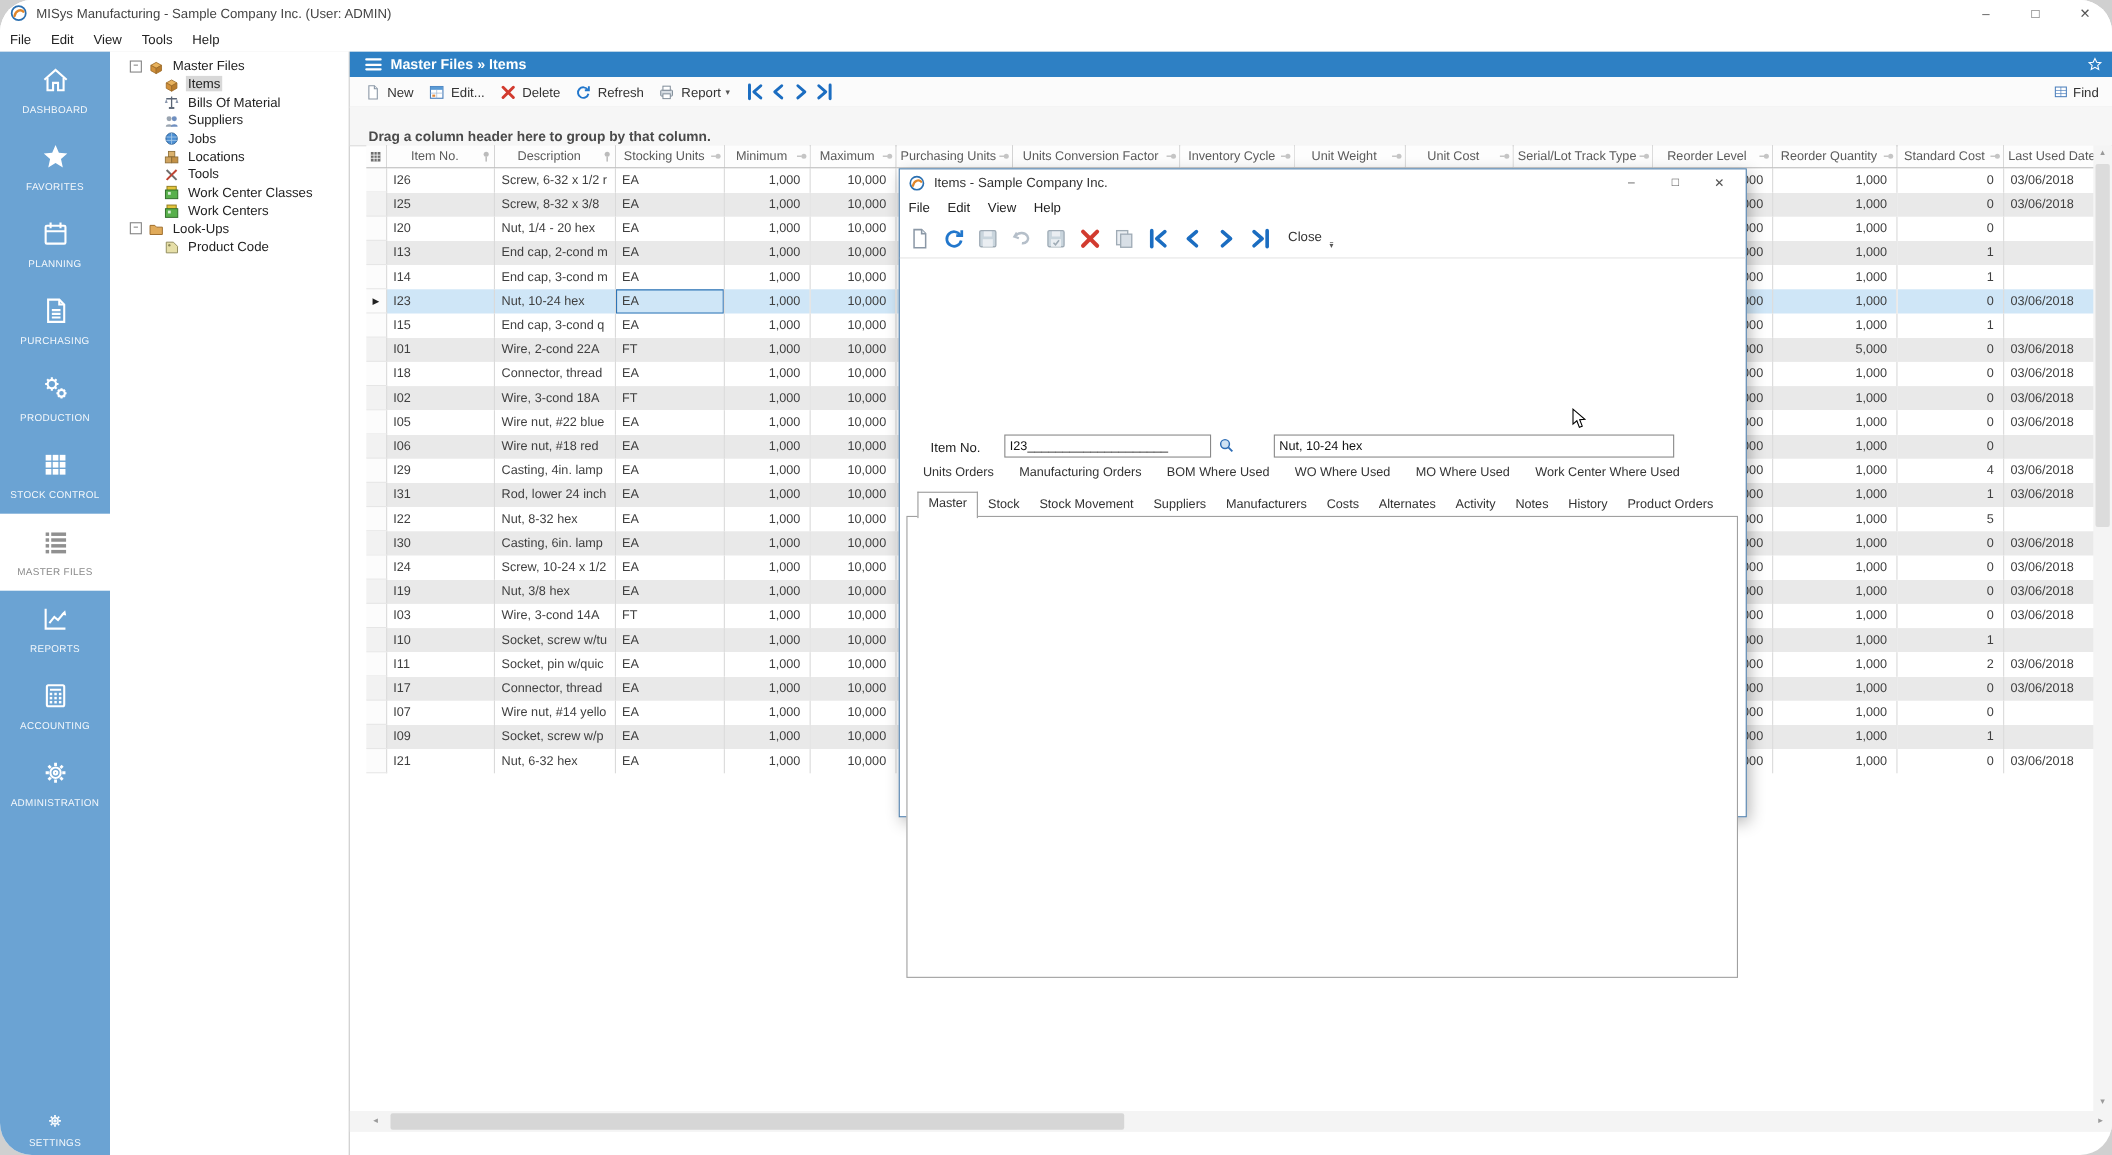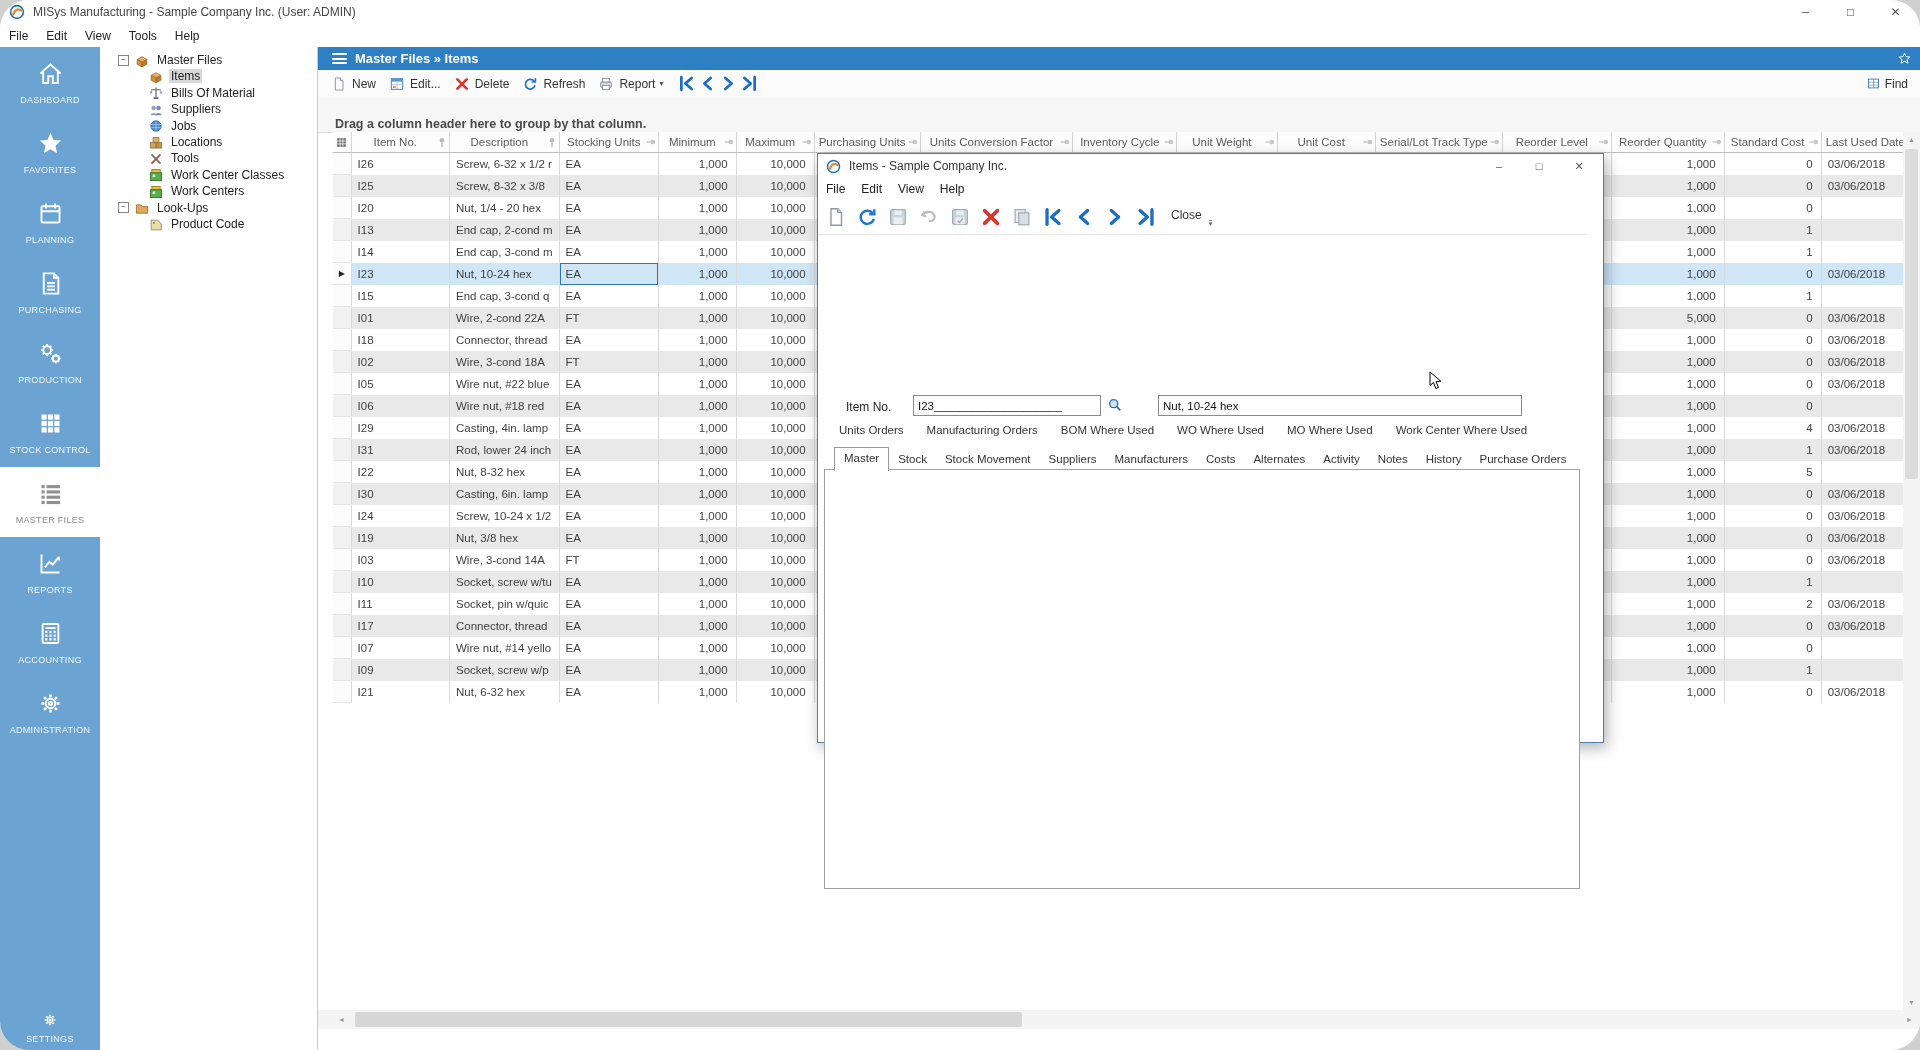--- a/index.html
+++ b/index.html
@@ -65,21 +65,21 @@
   #vscroll{position:absolute;left:1903px;top:132px;width:17px;height:878px;background:#f4f4f4;}
   #vscroll .arr{height:15px;display:flex;align-items:center;justify-content:center;font-size:7px;color:#9a9a9a;}
   #vscroll .thumb{position:absolute;left:2px;top:17px;width:13px;height:330px;background:#dcdcdc;border-radius:2px;}
   #vscroll .arr.b{position:absolute;bottom:0;width:100%;}
   #hscroll{position:absolute;left:318px;top:1010px;width:1602px;height:19px;background:#f4f4f4;}
   #hscroll .arr{position:absolute;top:0;width:17px;height:19px;display:flex;align-items:center;justify-content:center;font-size:7px;color:#9a9a9a;}
   #hscroll .thumb{position:absolute;left:37px;top:2px;width:667px;height:15px;background:#d6d6d6;border-radius:2px;}
   #statusbar{position:absolute;left:318px;top:1029px;width:1602px;height:21px;background:#f2f2f2;border-top:1px solid #d9d9d9;display:flex;align-items:center;}
   #statusbar span{font-size:11px;color:#444;margin-left:18px;}
   
-  #dialog{position:absolute;left:817px;top:153px;width:769px;height:588px;background:#fff;border:1px solid #4d7eac;box-shadow:3px 5px 14px rgba(0,0,0,.30);z-index:50;padding-left:16px;}
+  #dialog{position:absolute;left:817px;top:153px;width:769px;height:588px;background:#fff;border:1px solid #4d7eac;box-shadow:3px 5px 14px rgba(0,0,0,.30);z-index:50;}
   #dlg-title{position:absolute;left:0;top:0;width:100%;height:24px;display:flex;align-items:center;}
   #dlg-title .app-ico{width:15px;height:15px;margin:0 8px 0 8px;}
   #dlg-title .t{font-size:12px;color:#333;}
   #dlg-btns{position:absolute;right:4px;top:0;display:flex;}
   #dlg-btns .wbtn{width:40px;height:24px;font-size:11px;}
   #dlg-menu{position:absolute;left:0;top:24px;width:100%;height:22px;display:flex;align-items:center;}
   #dlg-menu .menu-item{padding:0 8px;font-size:12px;}
   #dlg-tools{position:absolute;left:6px;top:46px;height:34px;display:flex;align-items:center;border-bottom:0;}
   .dtool{width:24px;height:24px;margin-right:7px;display:flex;align-items:center;justify-content:center;}
   .dtool svg{width:22px;height:22px;}
@@ -1122,21 +1122,21 @@
         <span class="mtab active">Master</span>
         <span class="mtab">Stock</span>
         <span class="mtab">Stock Movement</span>
         <span class="mtab">Suppliers</span>
         <span class="mtab">Manufacturers</span>
         <span class="mtab">Costs</span>
         <span class="mtab">Alternates</span>
         <span class="mtab">Activity</span>
         <span class="mtab">Notes</span>
         <span class="mtab">History</span>
-        <span class="mtab">Purchase Orders</span>
+        <span class="mtab">Product Orders</span>
       </div>
     <div id="dlg-panel"></div>
 
     <span class="drow-label" style="left:40px;top:347px">Status</span>
     <div class="dfield" style="left:150px;top:342px;width:151px">
       <span>Active</span>
       <span class="combo-caret">▾</span>
     </div>
 
     <span class="drow-label" style="left:40px;top:371px">Extended Description</span>

